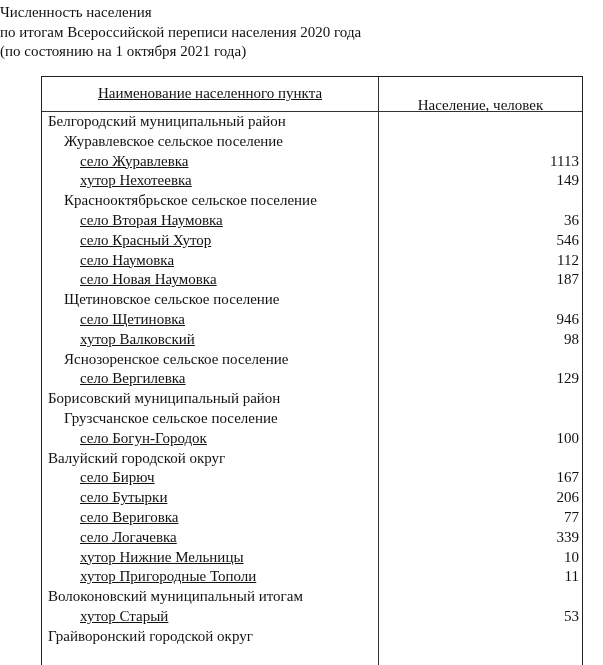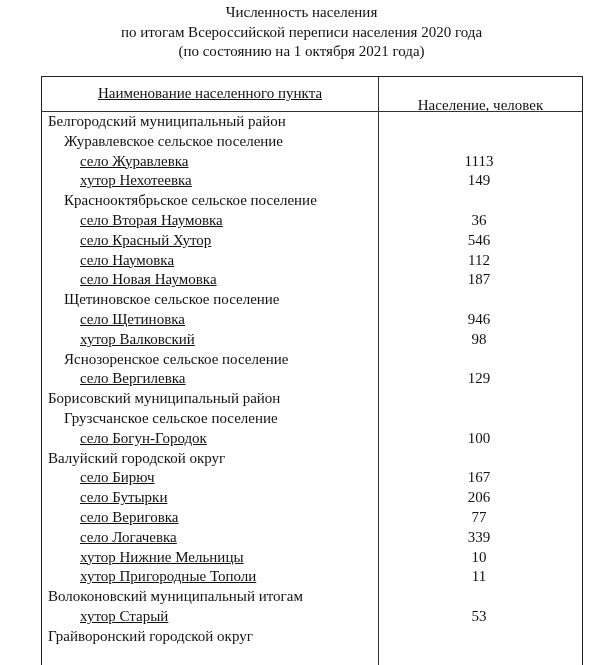--- a/index.html
+++ b/index.html
@@ -13,21 +13,21 @@
     body {
       font-family: "Liberation Serif", "DejaVu Serif", serif;
       color: #111111;
       position: relative;
     }
     .title-block {
       position: absolute;
       top: 3px;
       left: 0;
       width: 603px;
-      text-align: center;
+      text-align: left;
       font-size: 15px;
       line-height: 19.5px;
     }
     .title-block div { white-space: nowrap; }
     .table-wrap {
       position: absolute;
       left: 41px;
       top: 76px;
       width: 542px;
       height: 600px;
@@ -88,21 +88,21 @@
       white-space: nowrap;
     }
     .row.l0 .name { left: 6px; }
     .row.l1 .name { left: 22px; }
     .row.l2 .name { left: 38px; text-decoration: underline; }
     .row .pop {
       position: absolute;
       left: 337px;
       width: 200px;
       top: 0;
-      text-align: center;
+      text-align: right;
       white-space: nowrap;
     }
   </style>
 </head>
 <body>
 
 <div class="title-block">
   <div>Численность населения</div>
   <div>по итогам Всероссийской переписи населения 2020 года</div>
   <div>(по состоянию на 1 октября 2021 года)</div>

